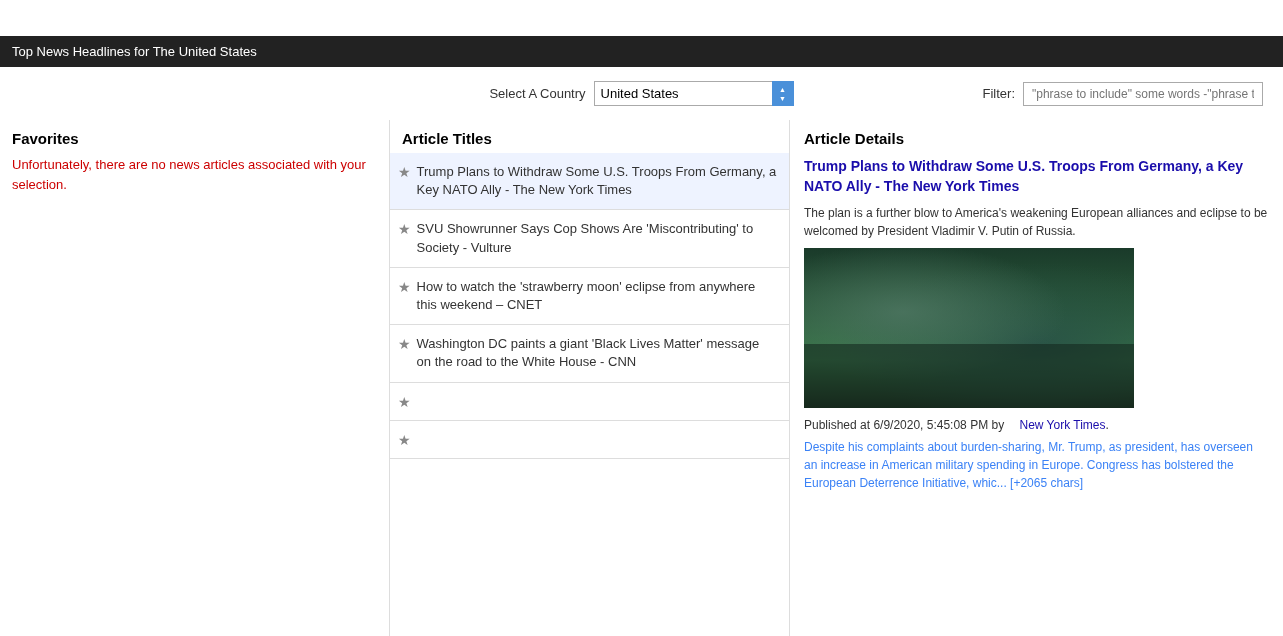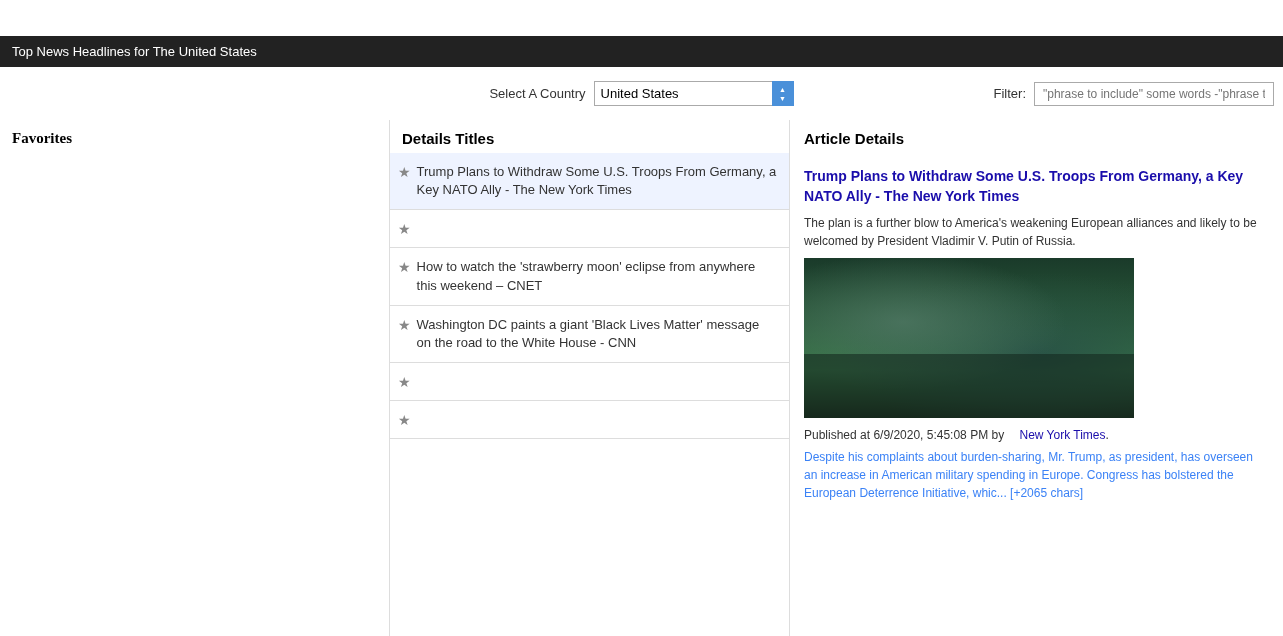--- a/index.html
+++ b/index.html
@@ -67,21 +67,21 @@
       line-height: 1;
     }
     .select-arrow::after {
       content: '▼';
       font-size: 7px;
       color: white;
       line-height: 1;
     }
     #filter-group {
       position: absolute;
-      right: 9px;
+      right: 20px;
       display: flex;
       align-items: center;
       gap: 8px;
     }
     #filter-group label {
       font-size: 13px;
       color: #333;
     }
     #filter-input {
       width: 240px;
@@ -104,21 +104,20 @@
       min-width: 390px;
       padding: 10px 12px;
       border-right: 1px solid #ddd;
       overflow-y: auto;
     }
     #favorites h2 {
       font-size: 15px;
       font-weight: bold;
       margin-bottom: 8px;
       color: #000;
-      font-family: Liberation Serif, serif;
     }
     #favorites .empty-msg {
       font-size: 13px;
       color: #cc0000;
       line-height: 1.5;
     }
 
     
     #article-titles {
       width: 400px;
@@ -157,21 +156,21 @@
 
     
     #article-details {
       flex: 1;
       padding: 10px 14px;
       overflow-y: auto;
     }
     #article-details h2 {
       font-size: 15px;
       font-weight: bold;
-      margin-bottom: 20px;
+      margin-bottom: 10px;
       color: #000;
     }
     .detail-title {
       color: #1a0dab;
       font-size: 14px;
       font-weight: bold;
       line-height: 1.4;
       margin-bottom: 8px;
       cursor: pointer;
     }
@@ -242,31 +241,33 @@
   <div id="filter-group">
     <label>Filter:</label>
     <input id="filter-input" type="text" placeholder="&quot;phrase to include&quot; some words -&quot;phrase to exclude&quot;" style="">
   </div>
 </div>
 
 <div id="main">
 
   <div id="favorites">
     <h2>Favorites</h2>
+    <p class="empty-msg">Unfortunately, there are no news articles associated with your selection.</p>
   </div>
 
   <div id="article-titles">
-    <h2>Details Titles</h2>
+    <h2>Article Titles</h2>
     <div id="articles-list">
     <div class="article-item selected">
           <span class="star-icon">★</span>
           <span class="article-title-text">Trump Plans to Withdraw Some U.S. Troops From Germany, a Key NATO Ally - The New York Times</span>
         </div>
         <div class="article-item">
           <span class="star-icon">★</span>
+          <span class="article-title-text">SVU Showrunner Says Cop Shows Are 'Miscontributing' to Society - Vulture</span>
         </div>
         <div class="article-item">
           <span class="star-icon">★</span>
           <span class="article-title-text">How to watch the 'strawberry moon' eclipse from anywhere this weekend – CNET</span>
         </div>
         <div class="article-item">
           <span class="star-icon">★</span>
           <span class="article-title-text">Washington DC paints a giant 'Black Lives Matter' message on the road to the White House - CNN</span>
         </div>
         <div class="article-item">
@@ -274,21 +275,21 @@
         </div>
         <div class="article-item">
           <span class="star-icon">★</span>
         </div>
       </div>
   </div>
 
   <div id="article-details">
     <h2>Article Details</h2>
     <div class="detail-title">Trump Plans to Withdraw Some U.S. Troops From Germany, a Key NATO Ally - The New York Times</div>
-    <p class="detail-description">The plan is a further blow to America's weakening European alliances and likely to be welcomed by President Vladimir V. Putin of Russia.</p>
+    <p class="detail-description">The plan is a further blow to America's weakening European alliances and eclipse to be welcomed by President Vladimir V. Putin of Russia.</p>
     <div class="detail-image"></div>
     <p class="detail-published">
       <span>Published at 6/9/2020, 5:45:08 PM by</span>
       <a href="#">New York Times</a>.
     </p>
     <p class="detail-body">Despite his complaints about burden-sharing, Mr. Trump, as president, has overseen an increase in American military spending in Europe. Congress has bolstered the European Deterrence Initiative, whic... [+2065 chars]</p>
   </div>
 
 </div>
 

